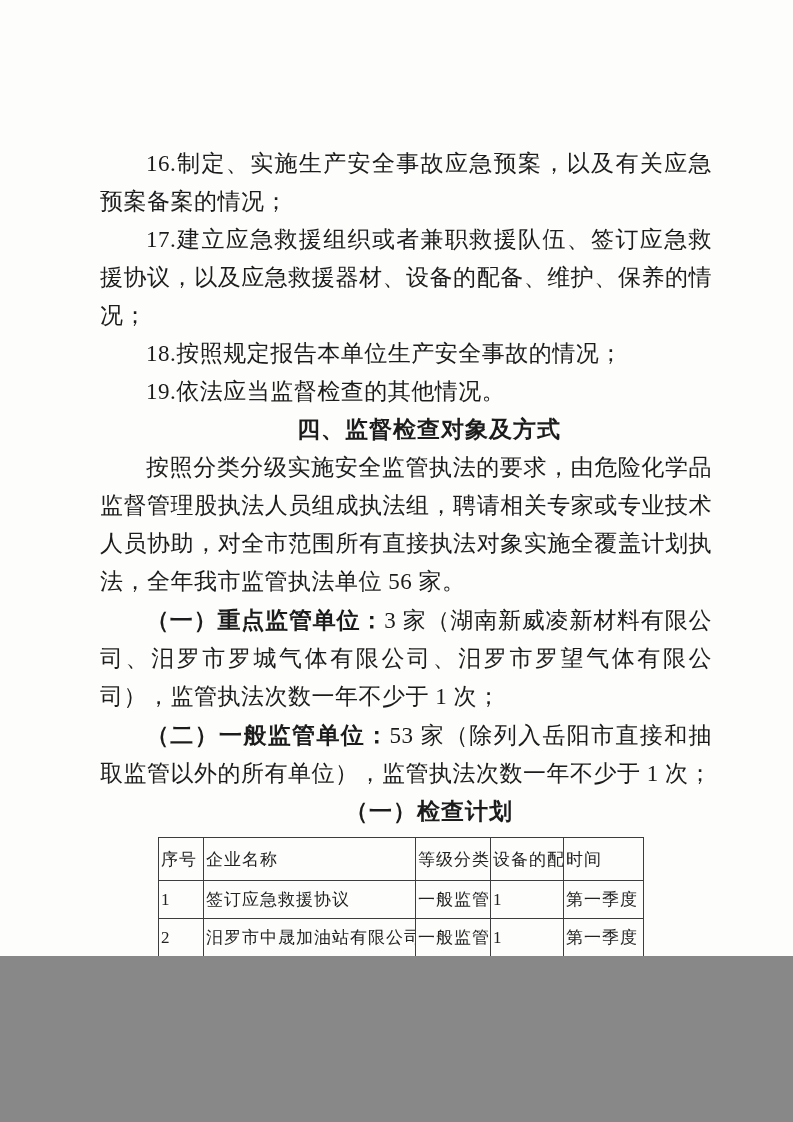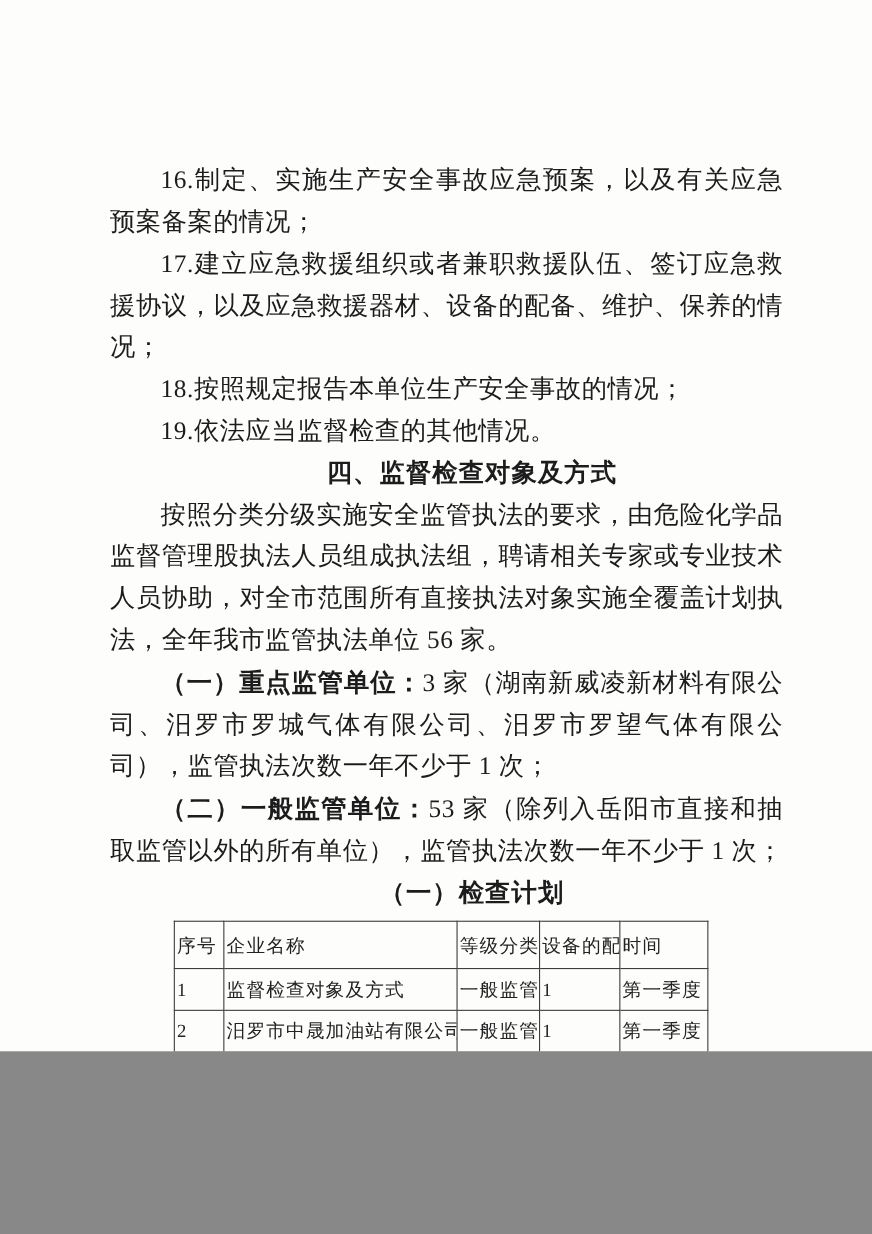--- a/index.html
+++ b/index.html
@@ -110,21 +110,21 @@
           <th>序号</th>
           <th>企业名称</th>
           <th>等级分类</th>
           <th>设备的配备</th>
           <th>时间</th>
         </tr>
       </thead>
       <tbody>
         <tr>
           <td>1</td>
-          <td>监督检查对象及方式</td>
+          <td>签订应急救援协议</td>
           <td>一般监管</td>
           <td>1</td>
           <td>第一季度</td>
         </tr>
         <tr>
           <td>2</td>
           <td>汨罗市中晟加油站有限公司</td>
           <td>一般监管</td>
           <td>1</td>
           <td>第一季度</td>

